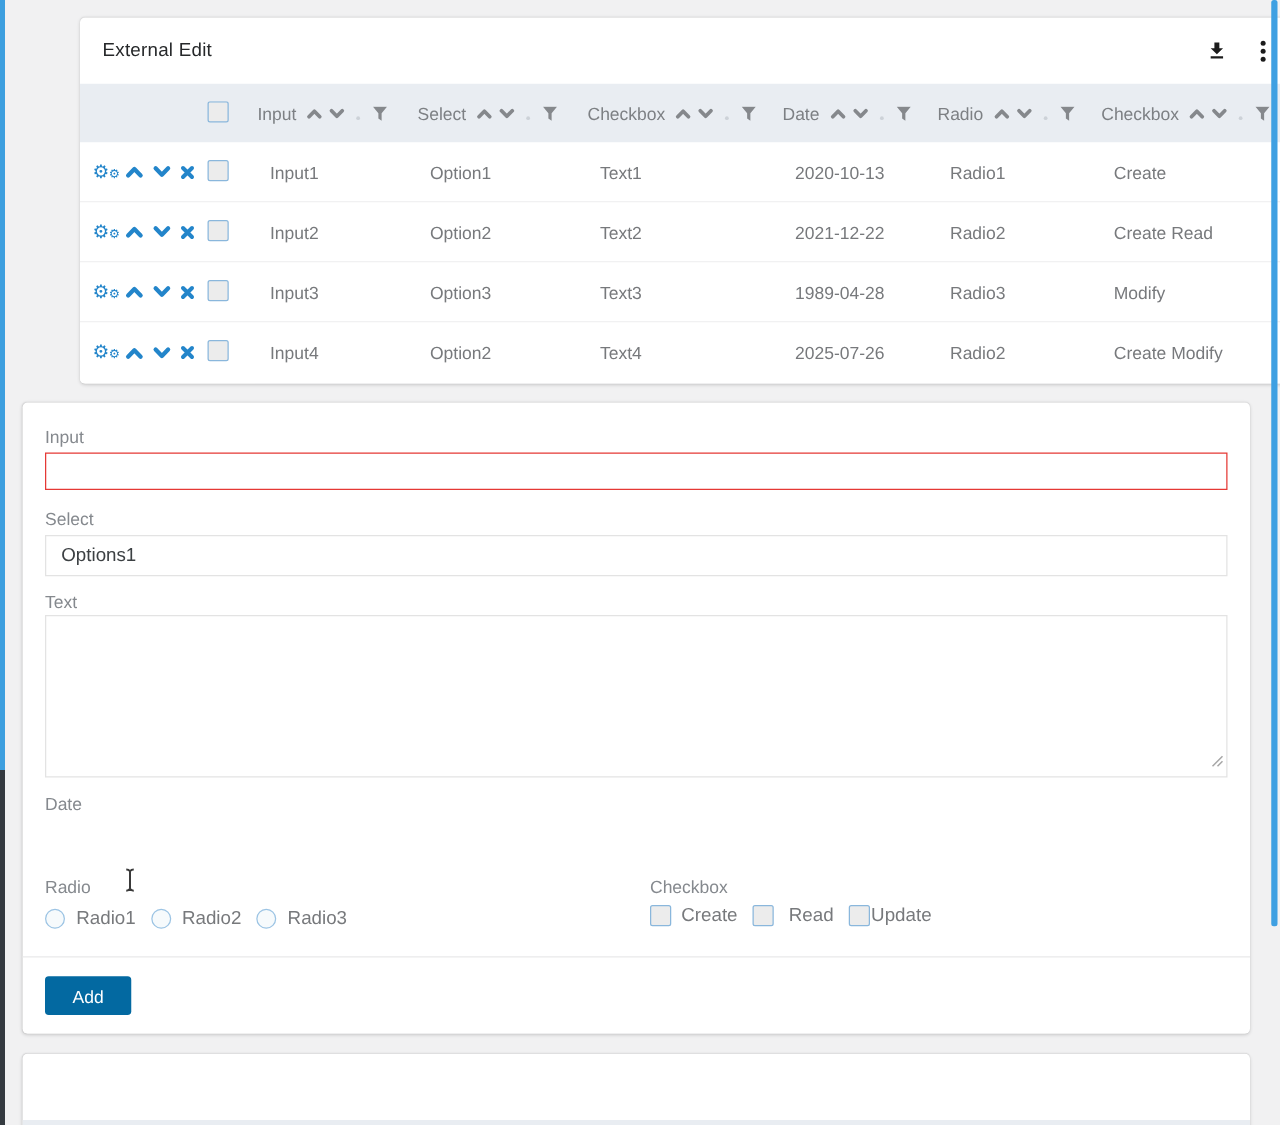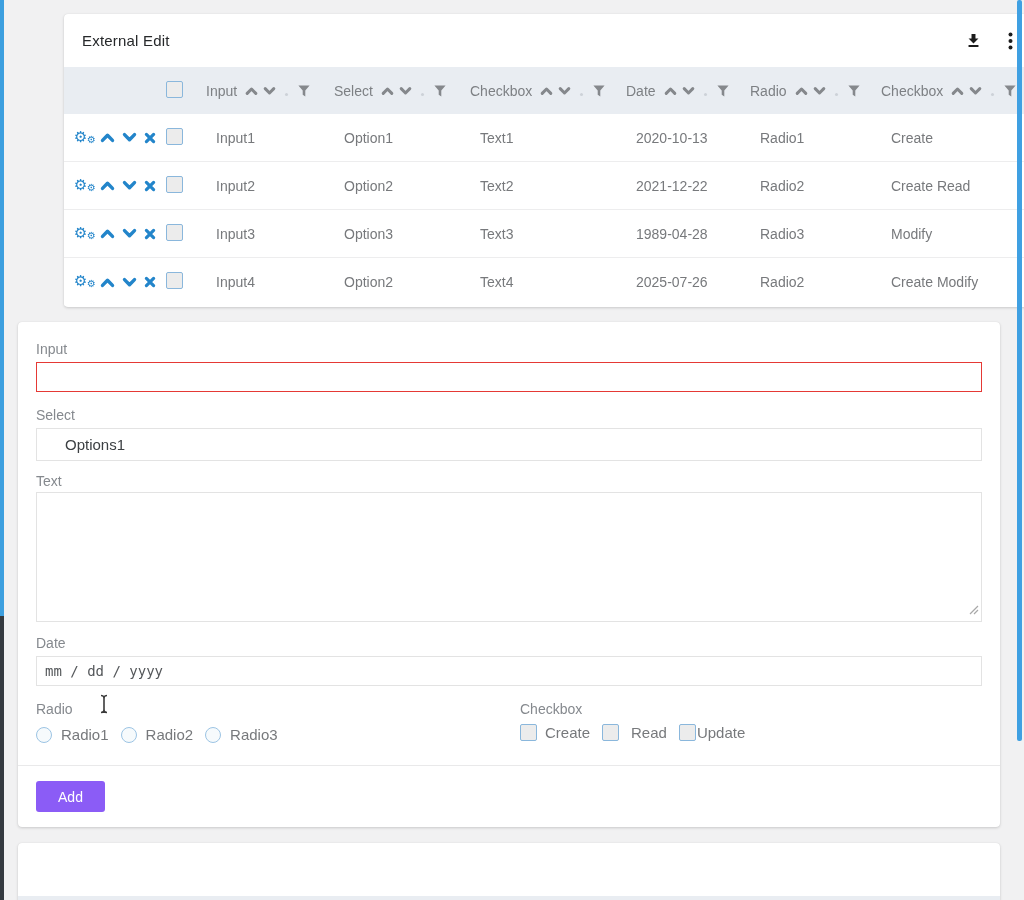--- a/index.html
+++ b/index.html
@@ -46,38 +46,38 @@
   .actions { display:flex; align-items:center; gap:7px; color:#2385ca; padding-left:10px; }
   .act { display:inline-flex; align-items:center; cursor:pointer; color:#2385ca; }
   .cogs { position:relative; width:23px; height:18px; }
   .cog-big   { position:absolute; left:0; top:-1px; font:15px "DejaVu Sans", sans-serif; color:#2385ca; }
   .cog-small { position:absolute; left:13px; top:5px; font:10px "DejaVu Sans", sans-serif; color:#2385ca; }
 
   
   .f-label { position:absolute; font-size:14px; color:#85898e; }
   .f-box   { position:absolute; left:18px; width:946px; background:#fff; border:1px solid #e3e3e3; }
   .input-error { top:40px;  height:30px; border:1px solid #e53935; }
-  .select-box  { top:106px; height:33px; font-size:15px; color:#3c4043; line-height:31px; padding-left:28px; }
+  .select-box  { top:106px; height:33px; font-size:15px; color:#3c4043; line-height:31px; padding-left:12px; }
   .textarea-box{ top:170px; height:130px; }
   .date-box    { top:334px; height:30px; font-family:"DejaVu Sans Mono", monospace; font-size:14px; color:#54575a; line-height:28px; padding-left:8px; }
   .resize-grip { position:absolute; right:2px; bottom:2px; color:#9a9a9a; }
   .ibeam { position:absolute; left:80px; top:372px; z-index:5; }
 
   .opt-row { position:absolute; display:flex; align-items:center; }
   .radio-row    { left:18px;  top:404px; }
   .checkbox-row { left:502px; top:402px; }
   .opt-item { display:flex; align-items:center; margin-right:12px; }
   .radio { width:16px; height:16px; border:1.5px solid #9cc4e4; background:#f6fafc; border-radius:50%; display:inline-block; cursor:pointer; }
   .opt-item .cb { background:#ececec; }
   .opt-text { font-size:15px; color:#77797c; margin-left:9px; }
 
   .form-divider { position:absolute; left:0; right:0; top:443px; border-top:1px solid #e9e9ea; }
   .add-btn {
     position:absolute; left:18px; top:459px; width:69px; height:31px;
-    background:#8b5cf6; color:#fff; font-size:14px; border:none; border-radius:3px;
+    background:#0369a1; color:#fff; font-size:14px; border:none; border-radius:3px;
     display:flex; align-items:center; justify-content:center; cursor:pointer;
     font-family:"Liberation Sans", sans-serif;
   }
 
   .inline-strip { position:absolute; left:0; right:0; top:53px; height:24px; background:#e9edf2; }
 </style>
 </head>
 <body>
 
 <div class="edge-left-blue"></div>
@@ -370,23 +370,20 @@
   <span class="f-label" style="left:18px; top:151px">Text</span>
   <div class="f-box textarea-box">
     <span class="resize-grip">
       <svg width="10" height="10" viewBox="0 0 10 10">
           <path d="M9 1 L1 9 M9 5 L5 9" stroke="#a8a8a8" stroke-width="1.2"></path>
         </svg>
     </span>
   </div>
 
   <span class="f-label" style="left:18px; top:313px">Date</span>
-  <div class="f-box date-box">
-    <span>mm / dd / yyyy</span>
-  </div>
 
   <span class="f-label" style="left:18px;  top:379px">Radio</span>
   <span class="f-label" style="left:502px; top:379px">Checkbox</span>
 
   <div class="opt-row radio-row">
     <span class="opt-item">
         <span class="radio"></span>
         <span class="opt-text">Radio1</span>
       </span>
     <span class="opt-item">

